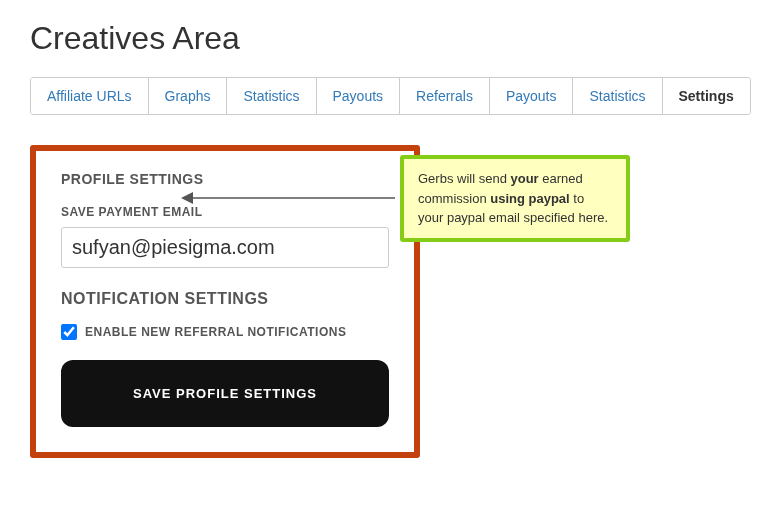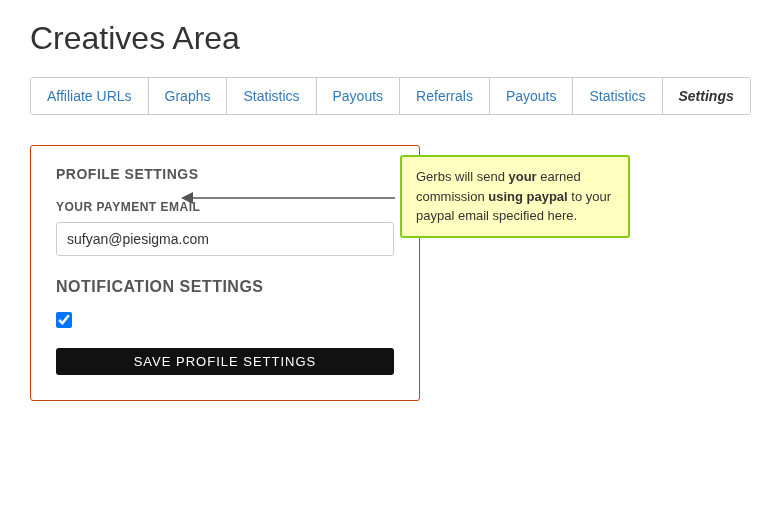--- a/index.html
+++ b/index.html
@@ -41,30 +41,29 @@
     }
 
     .tab:last-child {
       border-right: none;
     }
 
     .tab.active {
       color: #333;
       font-weight: bold;
       background: #fff;
-      font-style: italic;
     }
 
     .content-area {
       position: relative;
       padding: 10px 0;
     }
 
     .settings-box {
-      border: 1px solid #c2410c;
+      border: 6px solid #c2410c;
       border-radius: 3px;
       padding: 20px 25px 25px;
       width: 390px;
       background: #fff;
       position: relative;
     }
 
     .section-title {
       font-size: 14px;
       font-weight: bold;
@@ -79,21 +78,21 @@
       color: #555;
       margin-bottom: 8px;
       letter-spacing: 0.5px;
     }
 
     .email-input {
       width: 100%;
       padding: 8px 10px;
       border: 1px solid #ccc;
       border-radius: 3px;
-      font-size: 14px;
+      font-size: 20px;
       color: #333;
       margin-bottom: 22px;
       outline: none;
     }
 
     .notification-section-title {
       font-size: 16px;
       font-weight: bold;
       color: #555;
       margin-bottom: 16px;
@@ -115,44 +114,44 @@
 
     .checkbox-label {
       font-size: 12px;
       font-weight: bold;
       color: #555;
       letter-spacing: 0.5px;
     }
 
     .save-button {
       width: 100%;
-      padding: 6px;
+      padding: 26px;
       background: #111;
       color: #fff;
       border: none;
-      border-radius: 3px;
+      border-radius: 12px;
       font-size: 13px;
-      font-weight: normal;
+      font-weight: bold;
       letter-spacing: 1px;
       cursor: pointer;
       text-transform: uppercase;
     }
 
     
     .tooltip-container {
       position: absolute;
       left: 370px;
       top: 20px;
       display: flex;
       align-items: flex-start;
     }
 
     .tooltip-box {
       background: #ffffc0;
-      border: 2px solid #84cc16;
+      border: 4px solid #84cc16;
       border-radius: 3px;
       padding: 10px 14px;
       font-size: 13px;
       color: #333;
       width: 230px;
       line-height: 1.5;
       position: relative;
     }
 
     .tooltip-box strong {
@@ -173,27 +172,28 @@
   <a class="tab">Payouts</a>
   <a class="tab">Statistics</a>
   <a class="tab active">Settings</a>
   <a class="tab">Log out</a>
 </div>
 
 <div class="content-area">
   <div class="settings-box">
     <div class="section-title">PROFILE SETTINGS</div>
 
-    <div class="field-label">YOUR PAYMENT EMAIL</div>
+    <div class="field-label">SAVE PAYMENT EMAIL</div>
     <input class="email-input" type="email" value="sufyan@piesigma.com" style="">
 
     <div class="notification-section-title">NOTIFICATION SETTINGS</div>
 
     <div class="checkbox-row">
       <input type="checkbox" checked="" style="">
+      <span class="checkbox-label">ENABLE NEW REFERRAL NOTIFICATIONS</span>
     </div>
 
     <button class="save-button">SAVE PROFILE SETTINGS</button>
   </div>
 
   <div class="tooltip-container">
 
     <svg width="0" height="0" style="position:absolute; left:-210px; top:30px; overflow:visible;">
       <defs>
         <marker id="arrowhead" markerWidth="8" markerHeight="8" refX="4" refY="4" orient="auto">

